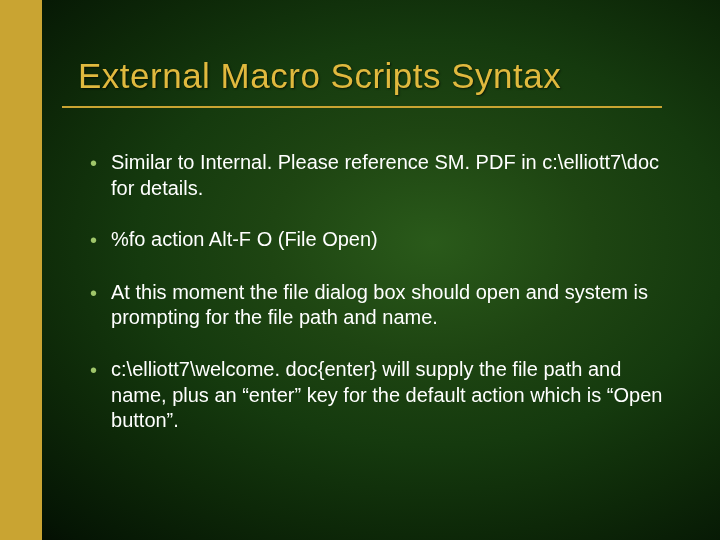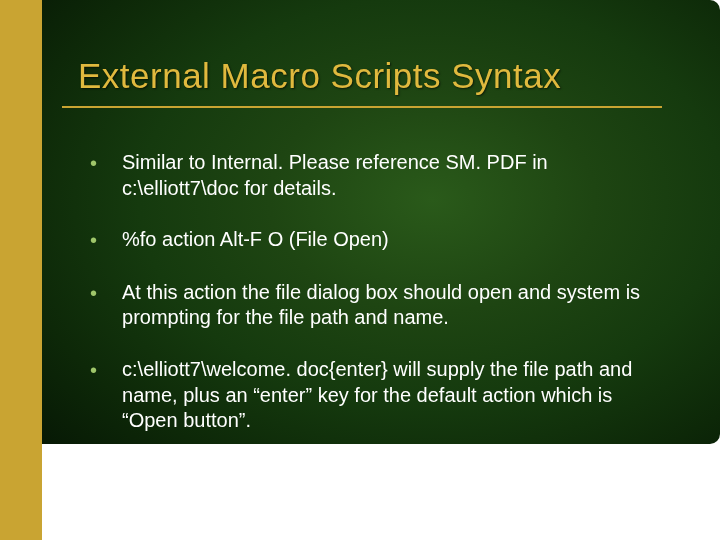--- a/index.html
+++ b/index.html
@@ -6,30 +6,29 @@
     margin: 0;
     padding: 0;
     width: 720px;
     height: 540px;
     overflow: hidden;
     font-family: Arial, Helvetica, sans-serif;
   }
   .slide {
     position: relative;
     width: 720px;
-    height: 444px;
+    height: 540px;
     background: radial-gradient(ellipse 650px 450px at 60% 45%,
                 #2a5a1a 0%,
                 #1e4512 25%,
                 #153a0e 45%,
                 #0d2808 65%,
                 #051504 85%,
                 #000000 100%);
     box-sizing: border-box;
-    border-radius: 10px;
   }
   .left-bar {
     position: absolute;
     left: 0;
     top: 0;
     width: 42px;
     height: 540px;
     background: #c9a432;
   }
   .title {
@@ -66,21 +65,20 @@
   }
   .bullet {
     color: #9fc66a;
     font-size: 20px;
     margin-right: 14px;
     margin-top: 1px;
     flex-shrink: 0;
   }
   .text {
     flex: 1;
-    margin-left: 11px;
   }
 </style>
 </head>
 <body>
 
 <div class="slide">
   <div class="left-bar"></div>
 
   <div class="title">External Macro Scripts Syntax</div>
   <div class="underline"></div>
@@ -89,20 +87,20 @@
     <div class="item">
       <div class="bullet">•</div>
       <div class="text">Similar to Internal.  Please reference SM. PDF in c:\elliott7\doc for details.</div>
     </div>
     <div class="item">
       <div class="bullet">•</div>
       <div class="text">%fo action Alt-F O (File Open)</div>
     </div>
     <div class="item">
       <div class="bullet">•</div>
-      <div class="text">At this action the file dialog box should open and system is prompting for the file path and name.</div>
+      <div class="text">At this moment the file dialog box should open and system is prompting for the file path and name.</div>
     </div>
     <div class="item">
       <div class="bullet">•</div>
       <div class="text">c:\elliott7\welcome. doc{enter} will supply the file path and name, plus an “enter” key for the default action which is “Open button”.</div>
     </div>
   </div>
 </div>
 
 </body></html>

